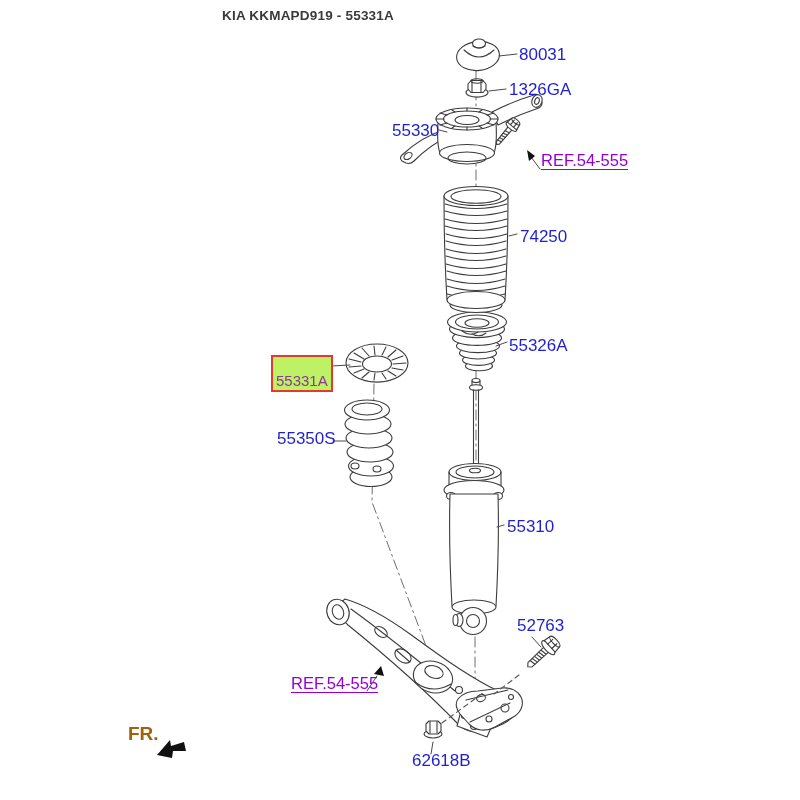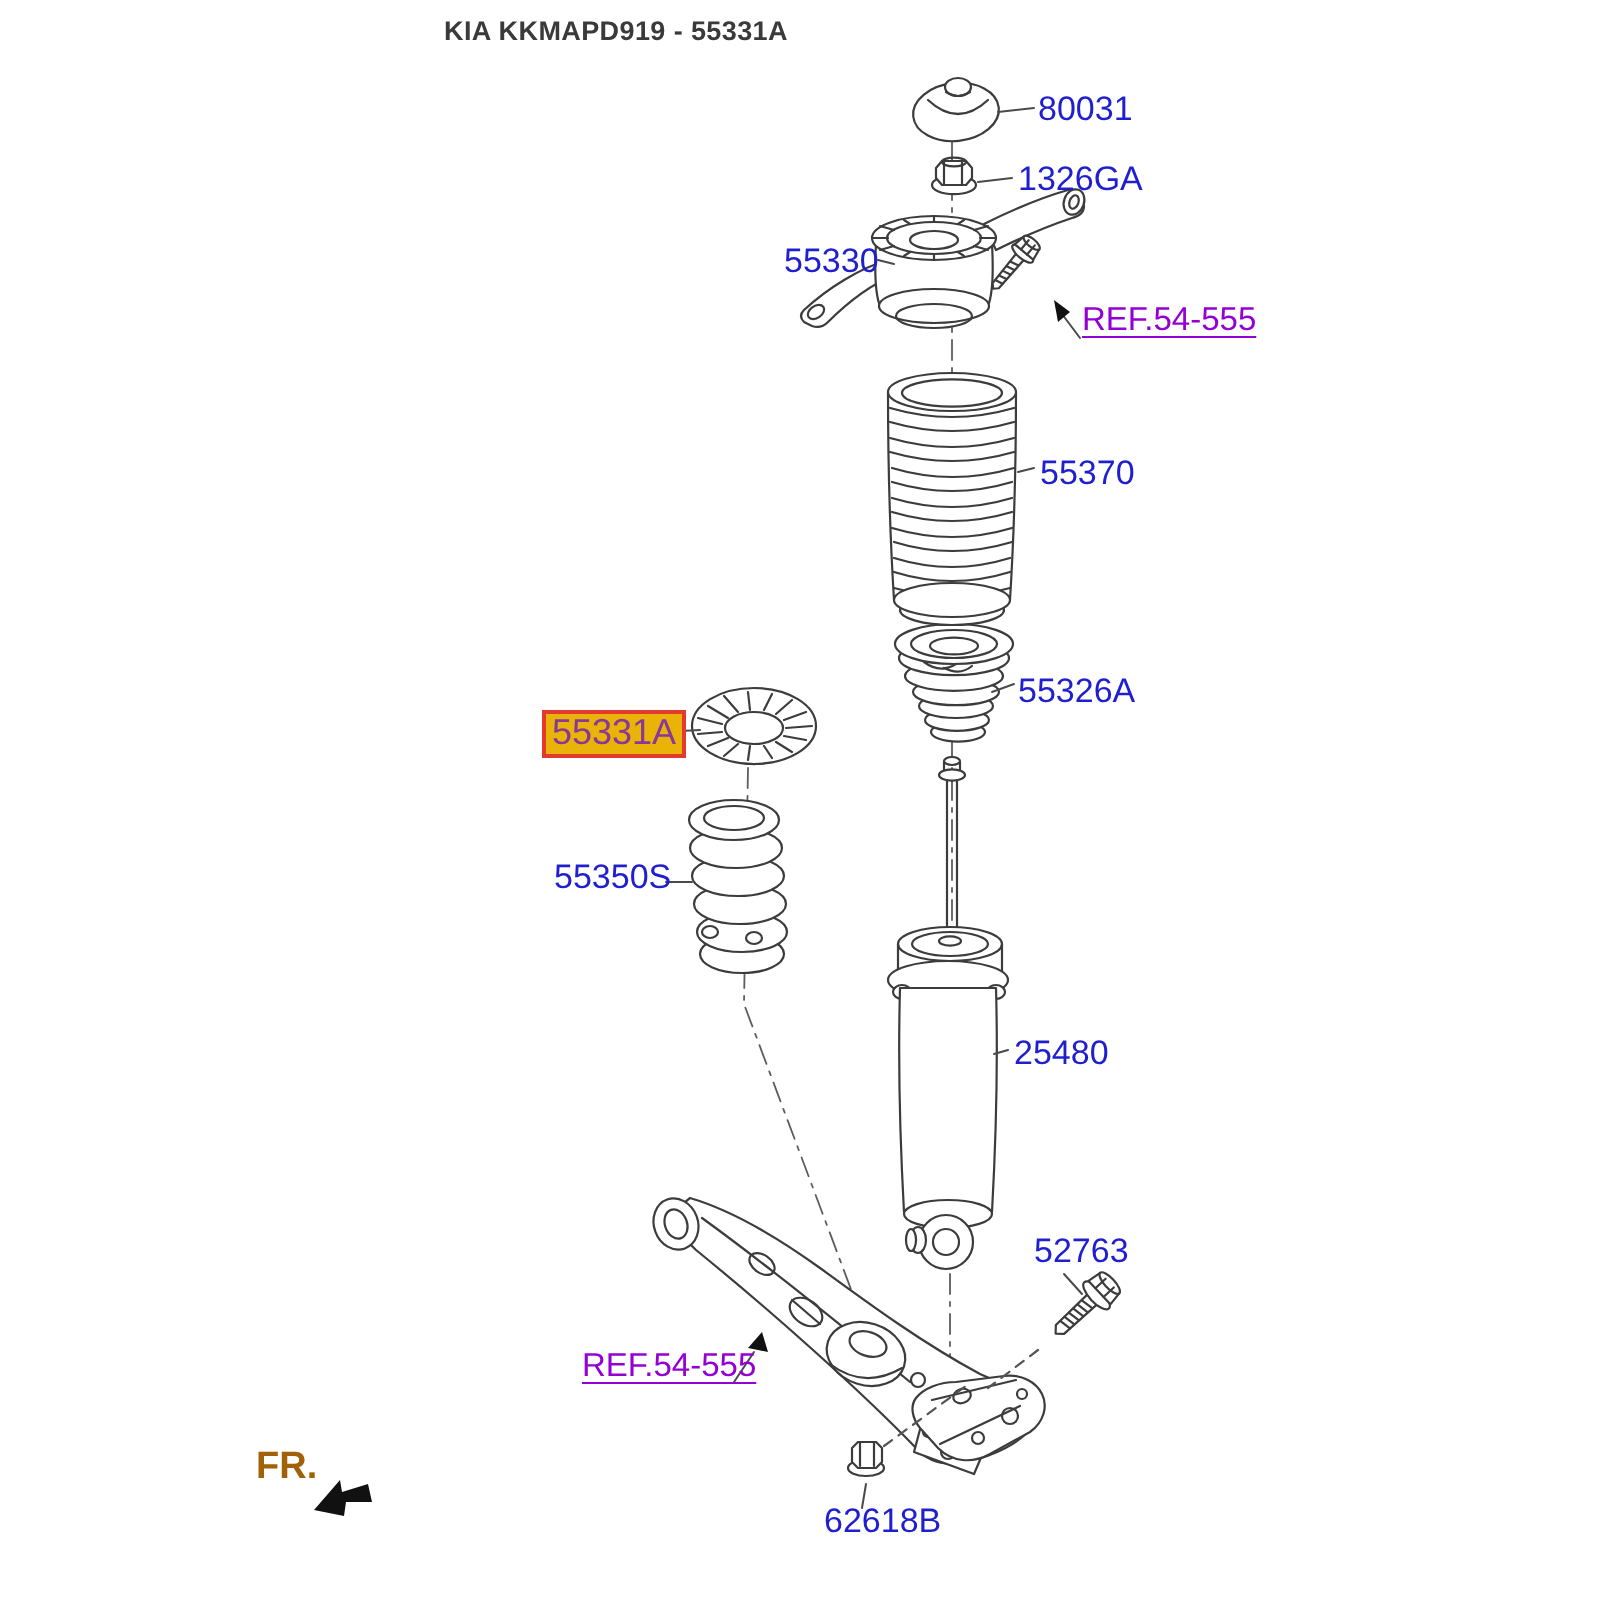--- a/index.html
+++ b/index.html
@@ -2,21 +2,21 @@
 <html><head>
 <meta charset="utf-8">
 <style>
   html,body{margin:0;padding:0;background:#fff;}
   #canvas{position:relative;width:800px;height:800px;background:#fff;overflow:hidden;
           font-family:"Liberation Sans", sans-serif;}
   #diagram-svg{position:absolute;left:0;top:0;}
   .title{position:absolute;left:222px;top:8px;font-size:13.5px;color:#3a3a3a;letter-spacing:.2px;font-weight:bold;}
   .lbl{position:absolute;white-space:nowrap;font-size:17px;line-height:1.05;color:#1f1fd0;cursor:pointer;}
   .ref{color:#9400d3;font-size:16.5px;text-decoration:underline;text-decoration-thickness:1px;text-underline-offset:3px;text-align:center;}
-  .hl{font-size:18px;color:#8a3898;background:#eab308;border:2px solid #e23b2e;padding:0 3px 1px 3px;}
+  .hl{font-size:15px;color:#8a3898;background:#bef264;border:2px solid #e23b2e;padding:16px 3px 1px 3px;}
   .fr{position:absolute;left:128px;top:723px;font-size:19px;font-weight:bold;color:#a16207;}
   svg path, svg ellipse, svg circle, svg line{vector-effect:non-scaling-stroke;}
 </style>
 </head>
 <body>
 
 <div id="canvas">
 
   <div class="title">KIA KKMAPD919 - 55331A</div>
 
@@ -208,23 +208,23 @@
 
     <g>
       <polygon points="157,755 170,740 171,746 184,742 186,751 173,751 172,758" fill="#111" stroke="none"></polygon>
     </g>
   </svg>
 
   <div class="lbl" style="left:519px;top:46px">80031</div>
   <div class="lbl" style="left:509px;top:81px">1326GA</div>
   <div class="lbl" style="left:392px;top:122px">55330</div>
   <div class="lbl ref" style="left:541px;top:152px">REF.54-555</div>
-  <div class="lbl" style="left:520px;top:228px">55370</div>
+  <div class="lbl" style="left:520px;top:228px">74250</div>
   <div class="lbl" style="left:509px;top:337px">55326A</div>
   <div class="lbl hl" style="left:271px;top:355px">55331A</div>
   <div class="lbl" style="left:277px;top:430px">55350S</div>
-  <div class="lbl" style="left:507px;top:518px">25480</div>
+  <div class="lbl" style="left:507px;top:518px">55310</div>
   <div class="lbl" style="left:517px;top:617px">52763</div>
   <div class="lbl ref" style="left:291px;top:675px">REF.54-555</div>
   <div class="lbl" style="left:412px;top:752px">62618B</div>
 
   <div class="fr">FR.</div>
 </div>
 
 </body></html>

